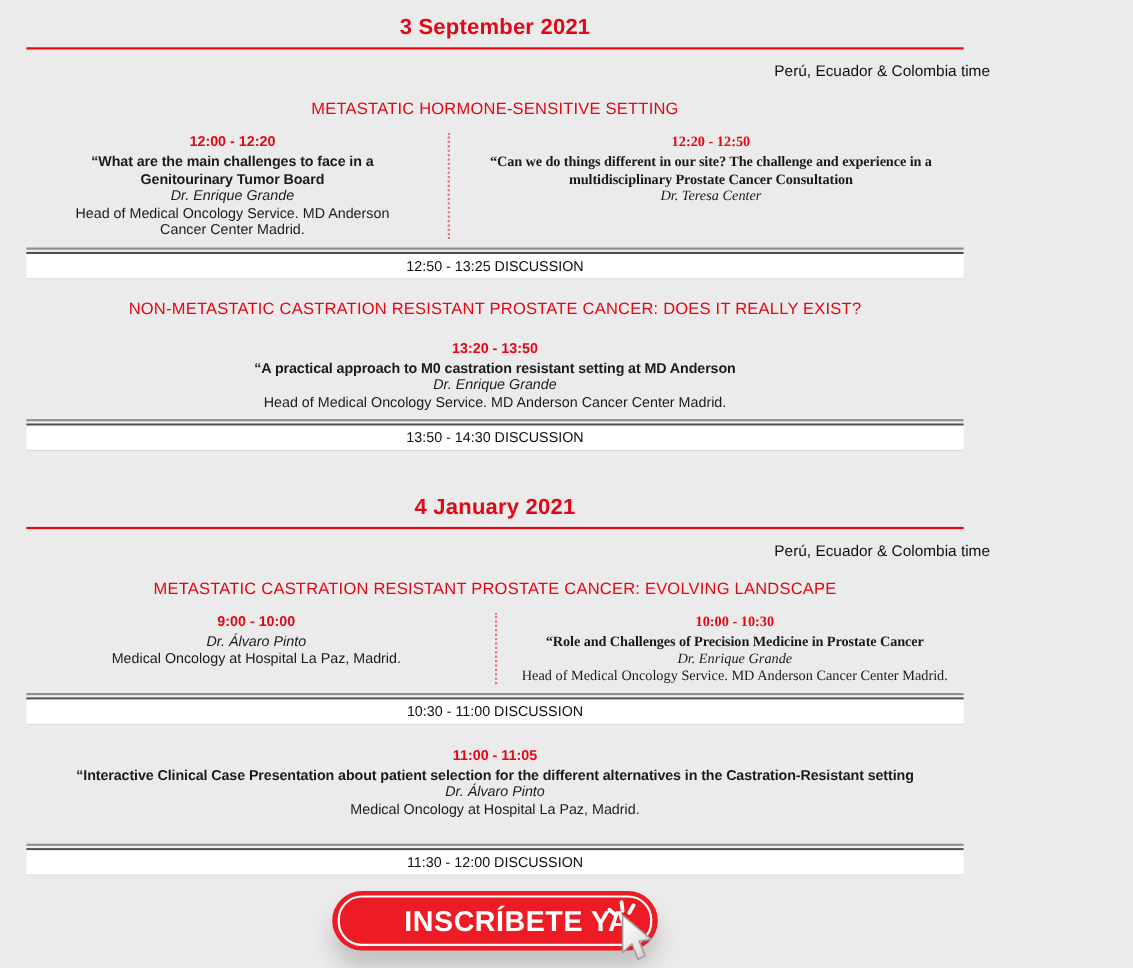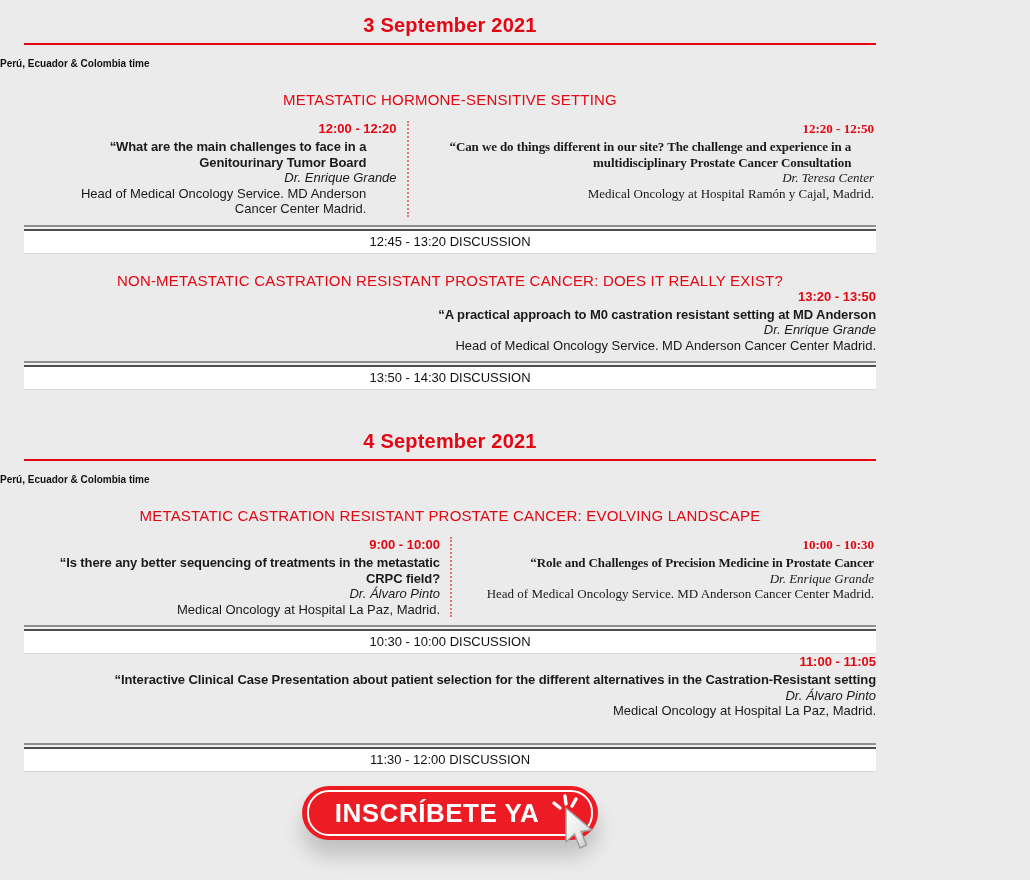--- a/index.html
+++ b/index.html
@@ -2,51 +2,51 @@
 <html style="--accent: #e30613; --btn: #ed1c24;"><head>
 <meta charset="utf-8">
 <style>
   * { margin:0; padding:0; box-sizing:border-box; }
   html,body { width:1030px; }
   body { font-family:"Liberation Sans","DejaVu Sans",sans-serif; background:#ebebeb; color:#1a1a1a; }
   .page { position:relative; width:900px; height:880px; overflow:hidden; padding-top:14px; background:#ebebeb; }
 
   .date-title { text-align:center; font-size:20px; line-height:22px; font-weight:bold; color:var(--accent,#e30613); letter-spacing:.2px; }
   .red-rule { margin:7px 24px 0; height:2px; background:var(--accent,#e30613); }
-  .tz { margin-top:11px; text-align:left; font-size:10px; line-height:16px; font-weight:bold; color:#111; }
+  .tz { margin-top:11px; text-align:right; font-size:14px; line-height:16px; font-weight:normal; color:#111; }
   .section-heading { margin-top:19px; text-align:center; font-size:15px; line-height:17px; font-weight:normal; color:var(--accent,#e30613); letter-spacing:.2px; }
   .section-heading.second { margin-top:18px; }
 
   .sess-row { margin-top:13px; display:flex; align-items:stretch; padding:0 16px; }
   .sess-col { text-align:center; padding:0 10px; }
   .sess-col + .sess-col { border-left:2px dotted #e2757b;font-family:Liberation Serif, serif; }
   .d1-left { width:45%; } .d1-right { width:55%; }
   .d2-left { width:50%; } .d2-right { width:50%; }
 
-  .sess { text-align:right; }
-  .sess-single { margin-top:0; padding:0 24px; }
+  .sess { text-align:center; }
+  .sess-single { margin-top:20px; padding:0 24px; }
   .sess-time { color:var(--accent,#e30613); font-weight:bold; font-size:13px; line-height:16px; margin-bottom:2px; }
   .sess-title { font-weight:bold; font-size:13px; line-height:15.5px; letter-spacing:-.1px; margin:0 auto; }
   .w310 { max-width:310px; } .w410 { max-width:410px; }
   .speaker { font-style:italic; font-size:13px; line-height:15.5px; }
   .affil { font-size:13px; line-height:15.5px; margin:0 auto; }
 
   .disc { margin:8px 24px 0; }
   .disc.gap { }
   .disc.gap2 { margin-top:24px; }
   .disc-rule { height:6px; border-top:2px solid #8f8f8f; border-bottom:2px solid #4f4f4f; background:#f0f0f0; }
   .disc-bar { background:#fff; border-bottom:1px solid #d8d8d8; text-align:center; font-size:13px; line-height:15px; padding:3px 0 4px; color:#111; }
 
   .day2 { margin-top:40px; }
 
   .cta-wrap { margin-top:14px; display:flex; justify-content:center; }
   .cta-btn { position:relative; width:296px; height:54px; background:var(--btn,#ed1c24); border:none; border-radius:27px; cursor:pointer;
              box-shadow:0 16px 20px rgba(0,0,0,.18); }
   .cta-btn::after { content:""; position:absolute; inset:4px 5px; border:2.5px solid #fff; border-radius:22px; pointer-events:none; }
-  .cta-label { color:#fff; font-weight:bold; font-size:26px; letter-spacing:.5px; line-height:54px; display:block; text-align:center; padding-right:26px; font-family:"Liberation Sans","DejaVu Sans",sans-serif; }
+  .cta-label { color:#fff; font-weight:bold; font-size:26px; letter-spacing:.5px; line-height:54px; display:block; text-align:right; padding-right:26px; font-family:"Liberation Sans","DejaVu Sans",sans-serif; }
   .cursor-icon { position:absolute; right:-16px; top:8px; width:66px; height:66px; z-index:3; pointer-events:none; }
 </style>
 </head>
 <body>
 
 <div class="page">
 
   <section>
     <h1 class="date-title">3 September 2021</h1>
     <div class="red-rule"></div>
@@ -58,69 +58,67 @@
       <div class="sess-col d1-left sess">
         <div class="sess-time">12:00 - 12:20</div>
         <div class="sess-title w310">“What are the main challenges to face in a Genitourinary Tumor Board</div>
         <div class="speaker">Dr. Enrique Grande</div>
         <div class="affil w310">Head of Medical Oncology Service. MD Anderson Cancer Center Madrid.</div>
       </div>
       <div class="sess-col d1-right sess">
         <div class="sess-time">12:20 - 12:50</div>
         <div class="sess-title w410">“Can we do things different in our site? The challenge and experience in a multidisciplinary Prostate Cancer Consultation</div>
         <div class="speaker">Dr. Teresa Center</div>
-        <div class="affil">Medical Oncology at Hospital Ramón y Cajal, Madrid.</div>
       </div>
     </div>
 
     <div class="disc">
       <div class="disc-rule"></div>
-      <div class="disc-bar">12:45 - 13:20 DISCUSSION</div>
+      <div class="disc-bar">12:50 - 13:25 DISCUSSION</div>
     </div>
 
     <h2 class="section-heading second">NON-METASTATIC CASTRATION RESISTANT PROSTATE CANCER: DOES IT REALLY EXIST?</h2>
 
     <div class="sess sess-single">
       <div class="sess-time">13:20 - 13:50</div>
       <div class="sess-title">“A practical approach to M0 castration resistant setting at MD Anderson</div>
       <div class="speaker">Dr. Enrique Grande</div>
       <div class="affil">Head of Medical Oncology Service. MD Anderson Cancer Center Madrid.</div>
     </div>
 
     <div class="disc gap">
       <div class="disc-rule"></div>
       <div class="disc-bar">13:50 - 14:30 DISCUSSION</div>
     </div>
   </section>
 
   <section class="day2">
-    <h1 class="date-title">4 September 2021</h1>
+    <h1 class="date-title">4 January 2021</h1>
     <div class="red-rule"></div>
     <div class="tz">Perú, Ecuador &amp; Colombia time</div>
 
     <h2 class="section-heading">METASTATIC CASTRATION RESISTANT PROSTATE CANCER: EVOLVING LANDSCAPE</h2>
 
     <div class="sess-row">
       <div class="sess-col d2-left sess">
         <div class="sess-time">9:00 - 10:00</div>
-        <div class="sess-title">“Is there any better sequencing of treatments in the metastatic CRPC field?</div>
         <div class="speaker">Dr. Álvaro Pinto</div>
         <div class="affil">Medical Oncology at Hospital La Paz, Madrid.</div>
       </div>
       <div class="sess-col d2-right sess">
         <div class="sess-time">10:00 - 10:30</div>
         <div class="sess-title">“Role and Challenges of Precision Medicine in Prostate Cancer</div>
         <div class="speaker">Dr. Enrique Grande</div>
         <div class="affil">Head of Medical Oncology Service. MD Anderson Cancer Center Madrid.</div>
       </div>
     </div>
 
     <div class="disc">
       <div class="disc-rule"></div>
-      <div class="disc-bar">10:30 - 10:00 DISCUSSION</div>
+      <div class="disc-bar">10:30 - 11:00 DISCUSSION</div>
     </div>
 
     <div class="sess sess-single">
       <div class="sess-time">11:00 - 11:05</div>
       <div class="sess-title">“Interactive Clinical Case Presentation about patient selection for the different alternatives in the Castration-Resistant setting</div>
       <div class="speaker">Dr. Álvaro Pinto</div>
       <div class="affil">Medical Oncology at Hospital La Paz, Madrid.</div>
     </div>
 
     <div class="disc gap2">

